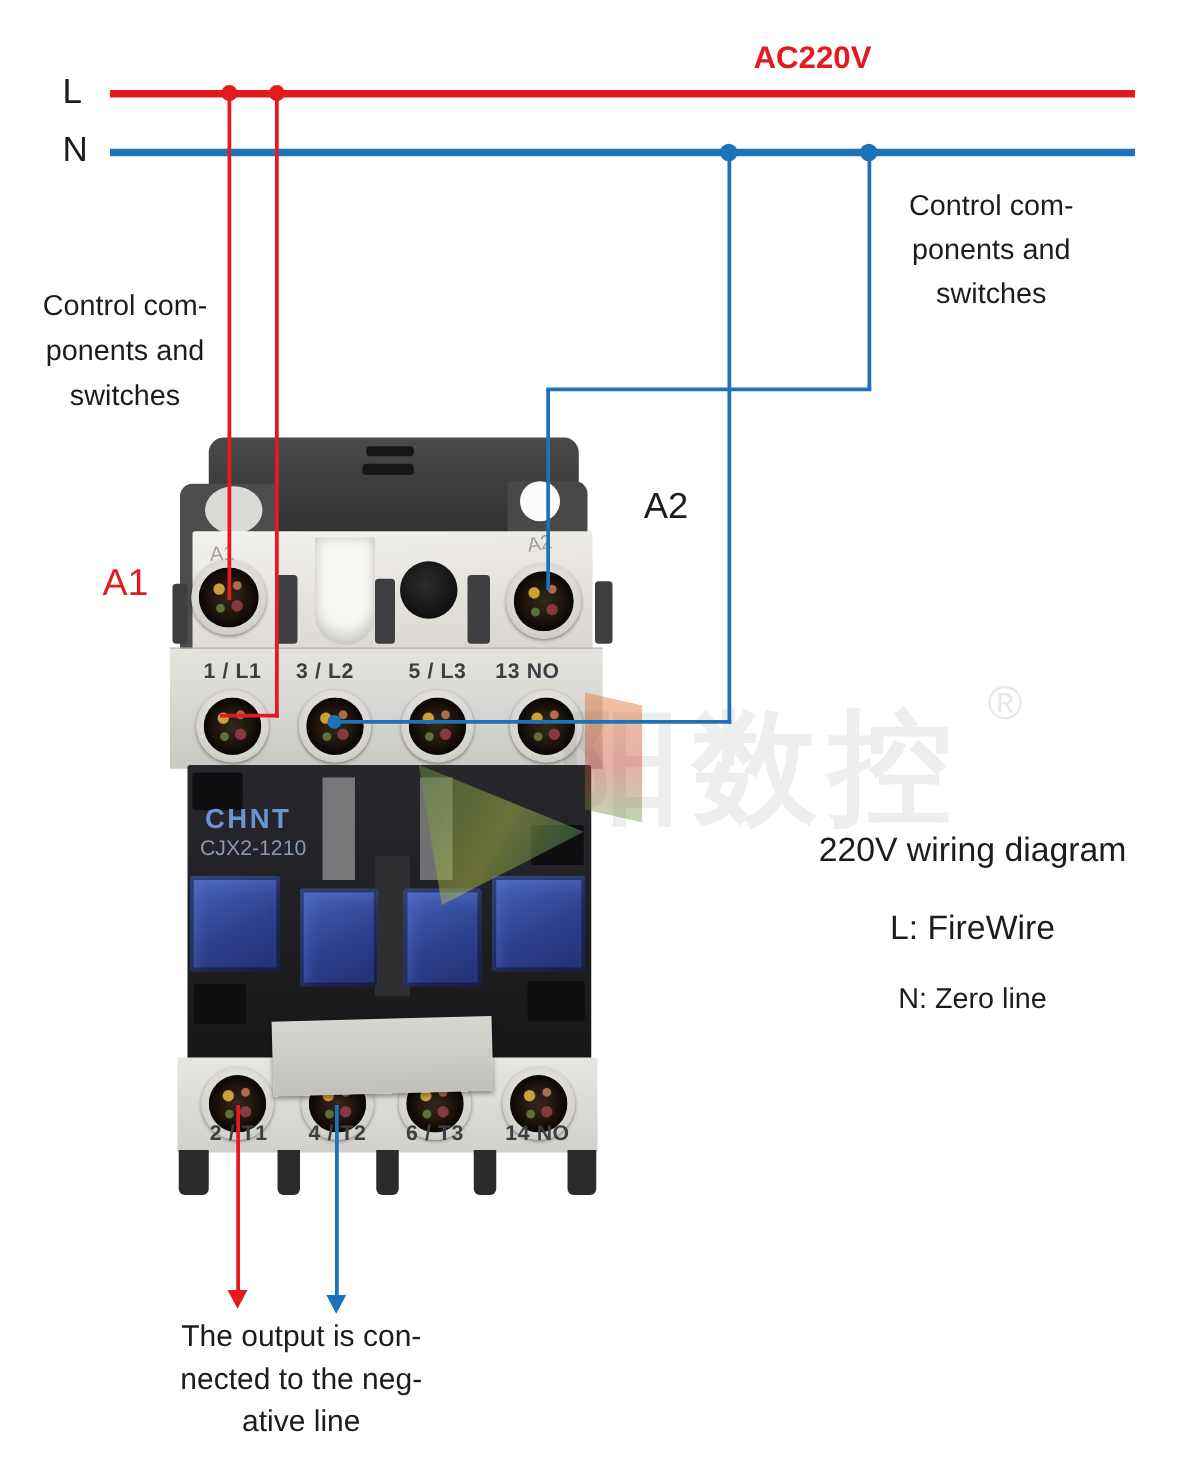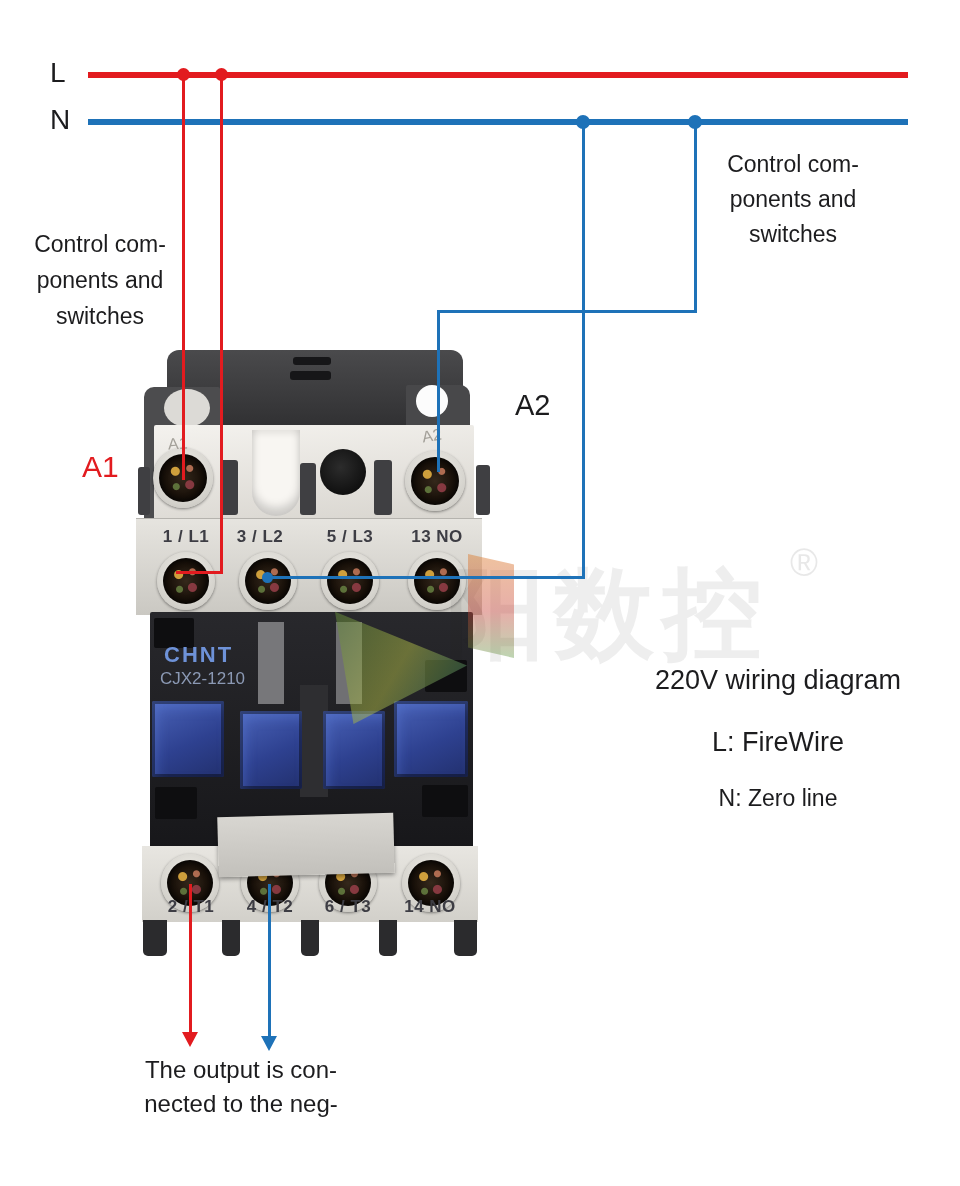--- a/index.html
+++ b/index.html
@@ -78,21 +78,21 @@
     <div class="boss" style="left:15px;top:103px;width:60px;height:60px;"></div>
     <div class="screw" style="left:21px;top:109px;width:48px;height:48px;"></div>
     <div class="boss" style="left:267px;top:106px;width:60px;height:60px;"></div>
     <div class="screw" style="left:273px;top:112px;width:48px;height:48px;"></div>
 
     <div class="abs" style="left:-2px;top:173px;width:346px;height:96px;
                 background:linear-gradient(#e6e4df,#cac8c2);border-top:1px solid #b5b3ae;"></div>
     <div class="tlabel" style="left:8px;top:182px;width:80px;">1 / L1</div>
     <div class="tlabel" style="left:82px;top:182px;width:80px;">3 / L2</div>
     <div class="tlabel" style="left:172px;top:182px;width:80px;">5 / L3</div>
-    <div class="tlabel" style="left:259px;top:182px;width:80px;">13 NO</div>
+    <div class="tlabel" style="left:244px;top:182px;width:80px;">13 NO</div>
 
     <div class="boss" style="left:19px;top:207px;width:58px;height:58px;"></div>
     <div class="boss" style="left:101px;top:207px;width:58px;height:58px;"></div>
     <div class="boss" style="left:183px;top:207px;width:58px;height:58px;"></div>
     <div class="boss" style="left:270px;top:207px;width:58px;height:58px;"></div>
     <div class="screw" style="left:25px;top:213px;width:46px;height:46px;"></div>
     <div class="screw" style="left:107px;top:213px;width:46px;height:46px;"></div>
     <div class="screw" style="left:189px;top:213px;width:46px;height:46px;"></div>
     <div class="screw" style="left:276px;top:213px;width:46px;height:46px;"></div>
 
@@ -165,20 +165,21 @@
   <div class="dot neutral" style="left:262px;top:572px;width:11px;height:11px;"></div>
   <div class="wire neutral" style="left:694px;top:125px;width:3px;height:187px;"></div>
   <div class="wire neutral" style="left:437px;top:310px;width:260px;height:3px;"></div>
   <div class="wire neutral" style="left:437px;top:312px;width:3px;height:160px;"></div>
 
   <div class="wire live" style="left:189px;top:884px;width:3px;height:148px;"></div>
   <div class="arrowhead live" style="left:182px;top:1032px;"></div>
   <div class="wire neutral" style="left:268px;top:884px;width:3px;height:152px;"></div>
   <div class="arrowhead neutral" style="left:261px;top:1036px;"></div>
 
+  <div class="note" style="left:555px;top:28px;width:190px;text-align:center;font-size:25px;font-weight:700;color:var(--live,#e21b1f);">AC220V</div>
   <div class="note" style="left:50px;top:55px;font-size:28px;">L</div>
   <div class="note" style="left:50px;top:102px;font-size:28px;">N</div>
 
   <div class="note ctr" style="left:15px;top:226px;width:170px;line-height:36px;">
     <div>Control com-</div>
     <div>ponents and</div>
     <div>switches</div>
   </div>
   <div class="note ctr" style="left:703px;top:147px;width:180px;line-height:35px;">
     <div>Control com-</div>
@@ -189,15 +190,16 @@
   <div class="note" style="left:82px;top:449px;font-size:30px;color:var(--live,#e21b1f);">A1</div>
   <div class="note" style="left:515px;top:387px;font-size:29px;">A2</div>
 
   <div class="note ctr" style="left:625px;top:662px;width:306px;font-size:27px;">220V wiring diagram</div>
   <div class="note ctr" style="left:625px;top:724px;width:306px;font-size:27px;">L:  FireWire</div>
   <div class="note ctr" style="left:625px;top:780px;width:306px;font-size:23px;">N:  Zero line</div>
 
   <div class="note ctr" style="left:126px;top:1053px;width:230px;font-size:24px;line-height:34px;">
     <div>The output is con-</div>
     <div>nected to the neg-</div>
+    <div>ative line</div>
   </div>
 
 </div>
 
 </body></html>

